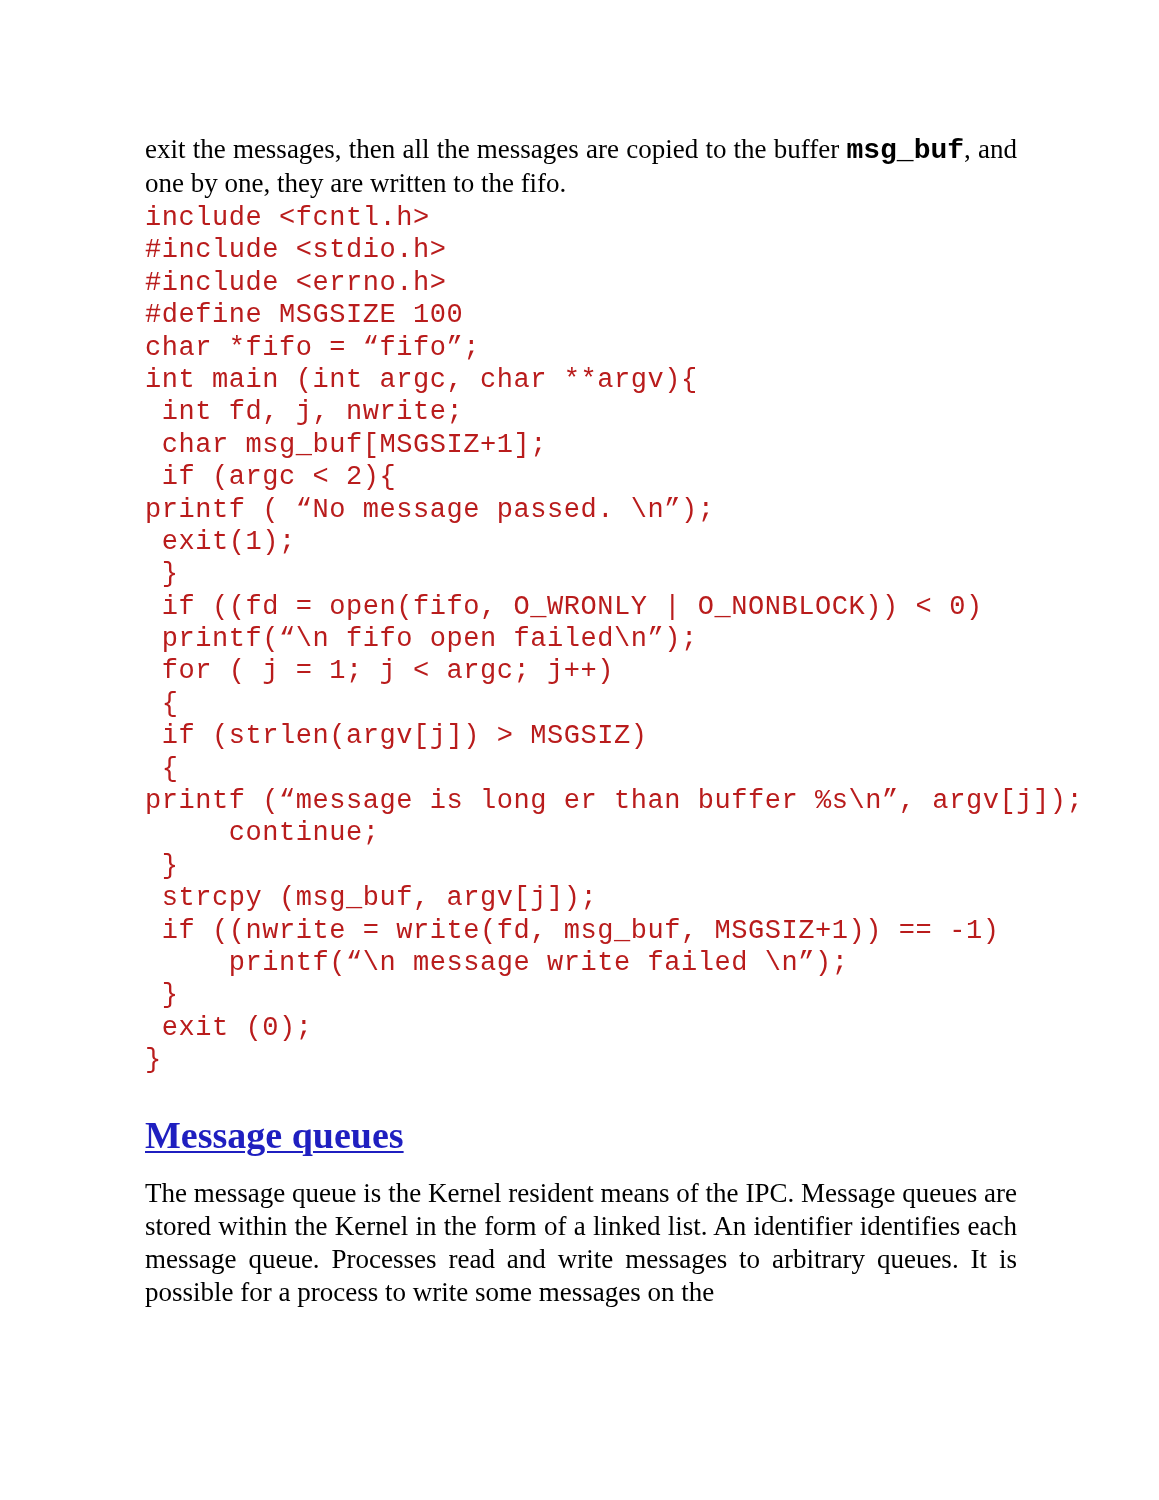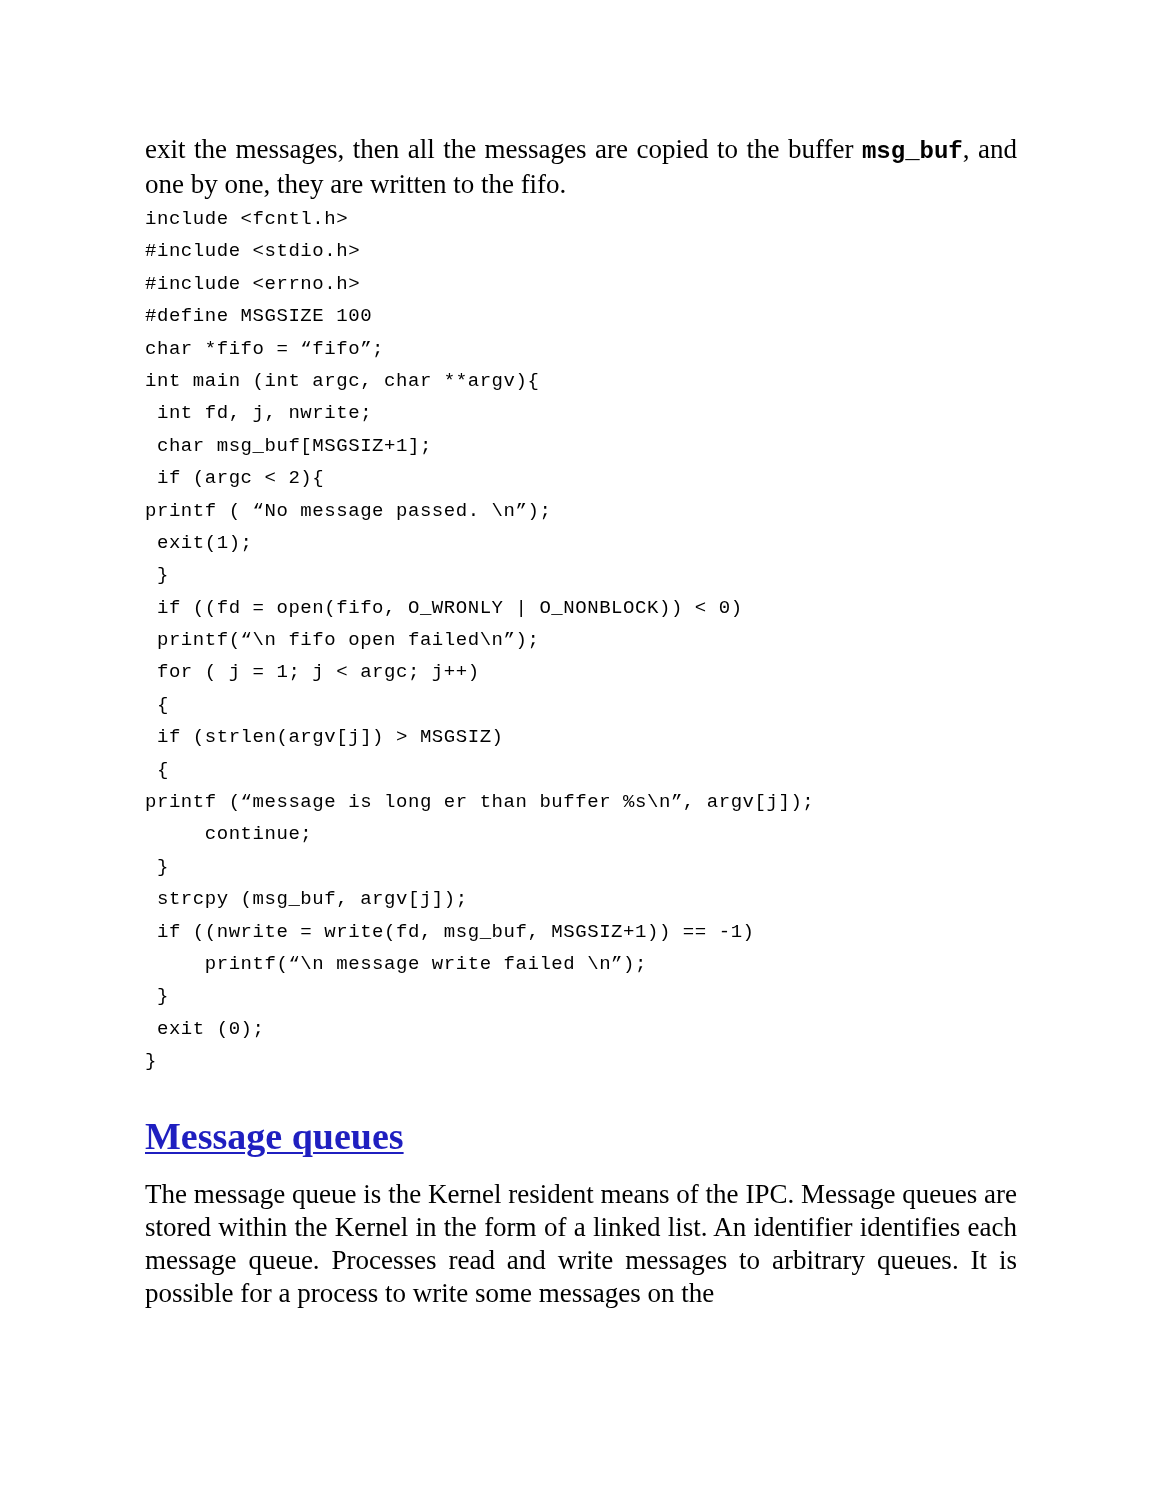--- a/index.html
+++ b/index.html
@@ -34,31 +34,31 @@
     font-size: 27px;
     line-height: 33px;
     text-align: justify;
     text-justify: inter-word;
     color: #000000;
     margin: 0;
   }
   .mono-bold {
     font-family: "Liberation Mono", "DejaVu Sans Mono", monospace;
     font-weight: bold;
-    font-size: 24px;
+    font-size: 28px;
     letter-spacing: 0px;
   }
   
   .code-block {
     margin: 0;
     padding: 0;
     font-family: "Liberation Mono", "DejaVu Sans Mono", monospace;
-    font-size: 19px;
+    font-size: 27px;
     line-height: 32.4px;
-    color: #000000;
+    color: #b91c1c;
     white-space: pre;
     letter-spacing: 0.55px;
   }
   .code-line {
     white-space: pre;
     display: block;
     height: 32.4px;
   }
   
   .section-heading {

